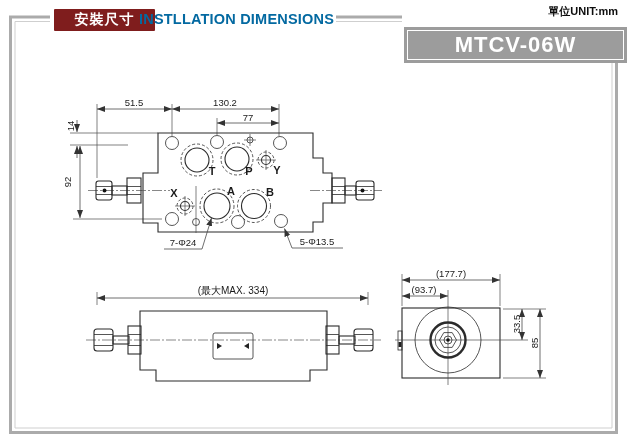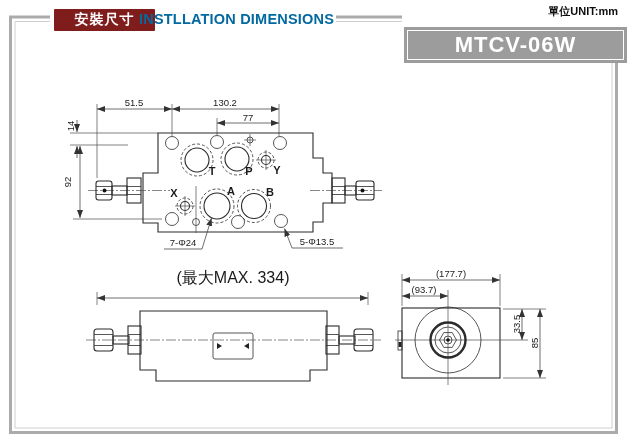--- a/index.html
+++ b/index.html
@@ -211,18 +211,18 @@
 <span class="lbl port" style="left:212px;top:171px">T</span>
 <span class="lbl port" style="left:249px;top:171px">P</span>
 <span class="lbl port" style="left:277px;top:170px">Y</span>
 <span class="lbl port" style="left:174px;top:193px">X</span>
 <span class="lbl port" style="left:231px;top:191px">A</span>
 <span class="lbl port" style="left:270px;top:192px">B</span>
 
 <span class="lbl" style="left:183px;top:242px">7-Φ24</span>
 <span class="lbl" style="left:317px;top:241px">5-Φ13.5</span>
 
-<span class="lbl" style="left:233px;top:278px;font-size:16px">(最大MAX. 334)</span>
+<span class="lbl" style="left:233px;top:291px;font-size:10px">(最大MAX. 334)</span>
 
 <span class="lbl" style="left:451px;top:273px">(177.7)</span>
 <span class="lbl" style="left:424px;top:289px">(93.7)</span>
 <span class="lbl rot" style="left:516px;top:324px">33.5</span>
 <span class="lbl rot" style="left:534px;top:343px">85</span>
 
 </body></html>

